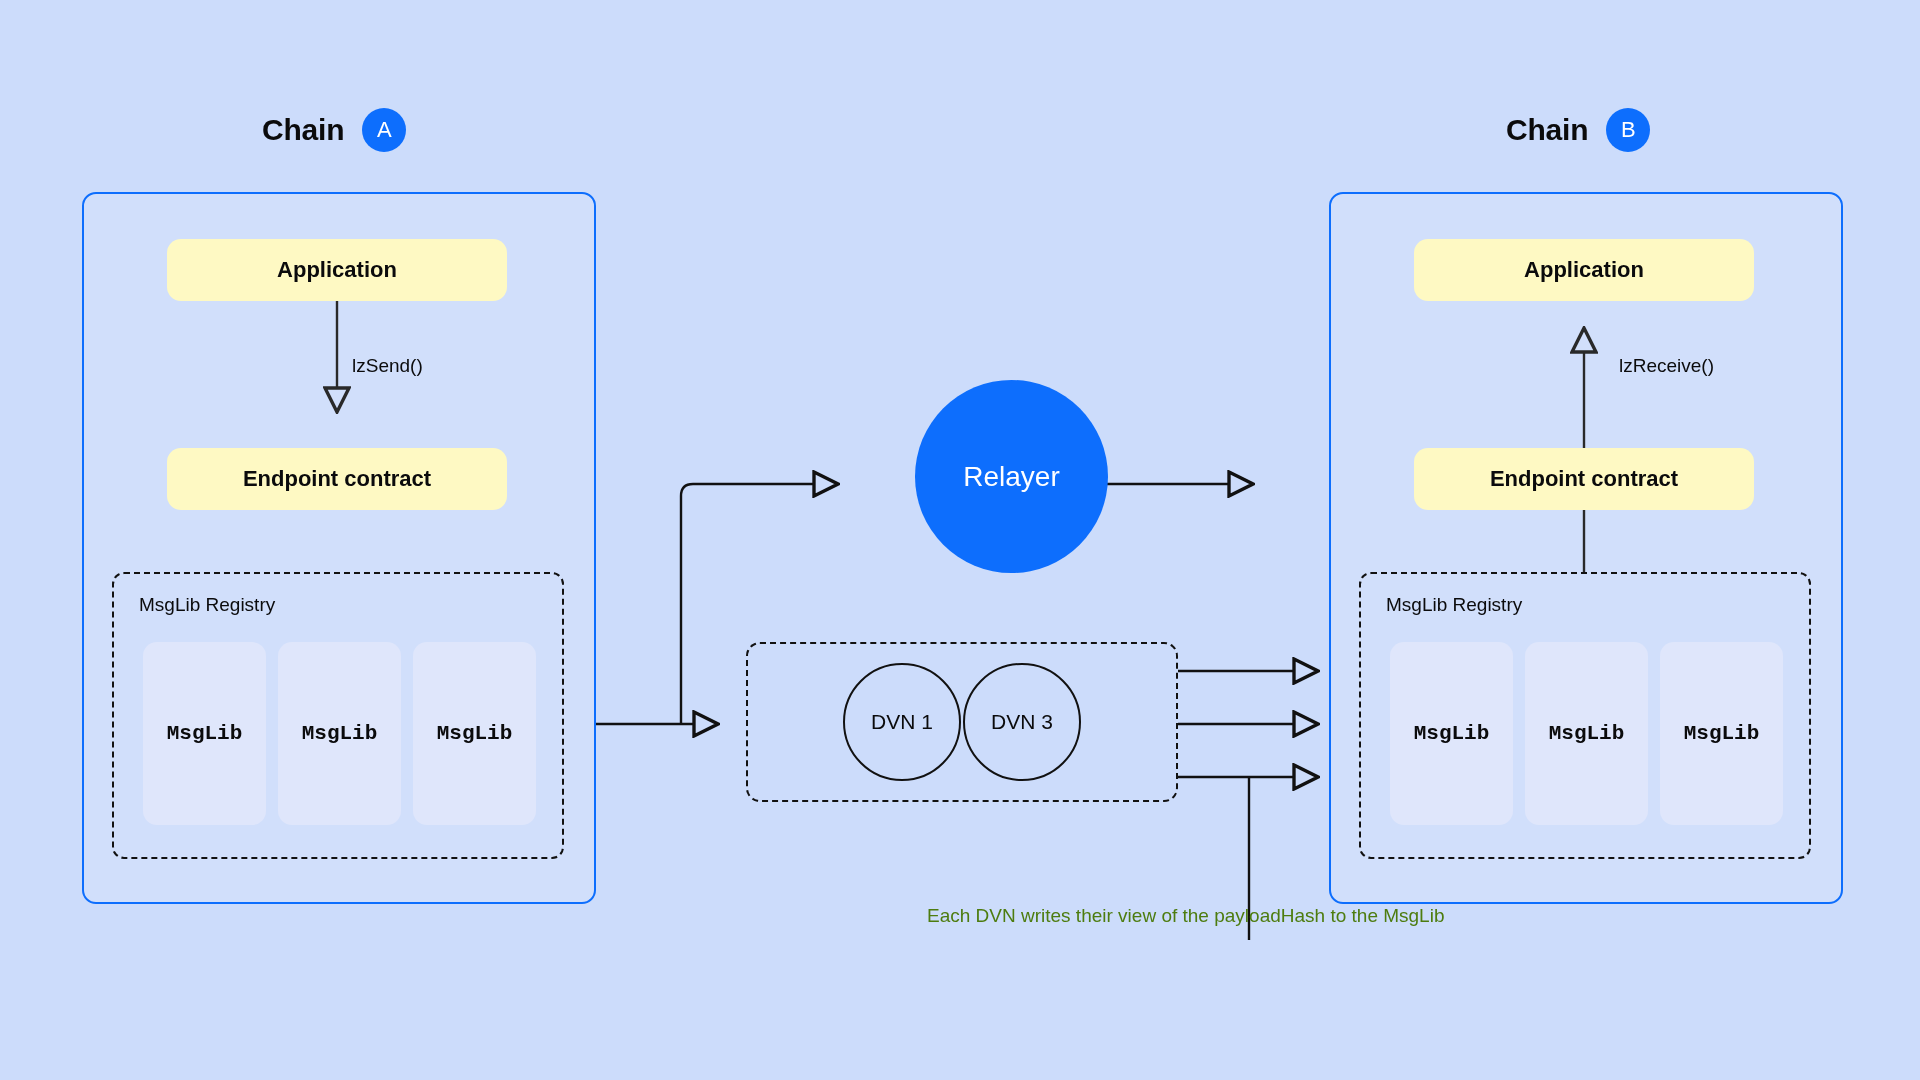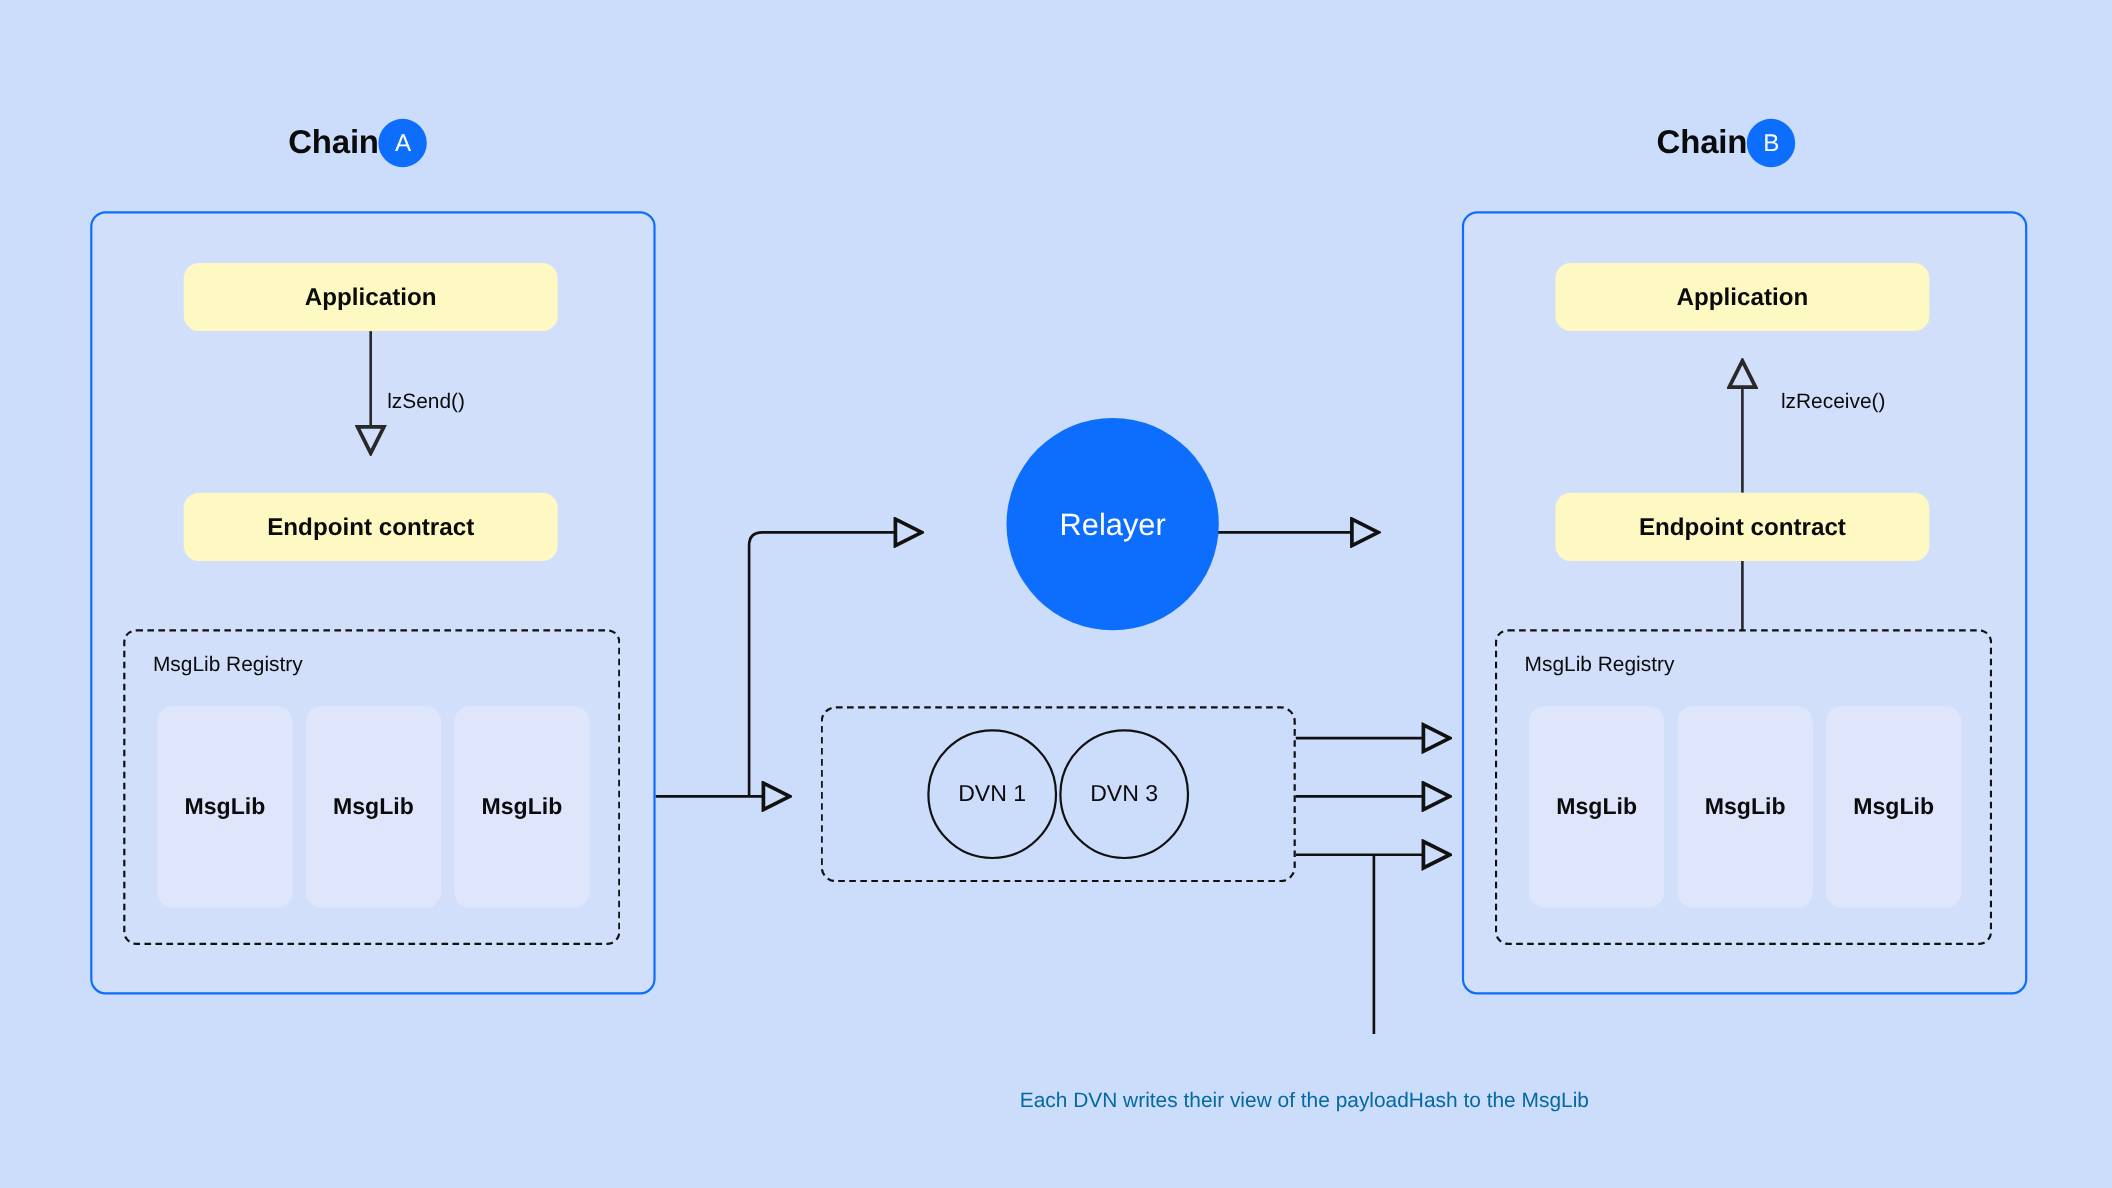--- a/index.html
+++ b/index.html
@@ -21,20 +21,21 @@
     width: 1920px;
     height: 1080px;
     pointer-events: none;
   }
 
   
   .chain-header {
     position: absolute;
     display: flex;
     align-items: center;
+    gap: 18px;
   }
   .chain-header .chain-label {
     font-size: 30px;
     font-weight: bold;
     color: #0b0b0c;
     letter-spacing: -0.2px;
   }
   .chain-badge {
     width: 44px;
     height: 44px;
@@ -114,20 +115,21 @@
     height: 183px;
     background: #dfe6fb;
     border-radius: 14px;
     display: flex;
     align-items: center;
     justify-content: center;
     font-size: 21px;
     font-weight: bold;
     color: #0b0b0c;
     box-sizing: border-box;
+    font-family: Liberation Mono, monospace;
   }
 
   
   #relayer {
     position: absolute;
     left: 915px;
     top: 380px;
     width: 193px;
     height: 193px;
     border-radius: 50%;
@@ -175,23 +177,23 @@
     font-size: 19px;
     color: #0b0b0c;
     white-space: nowrap;
   }
   #label-lzsend    { left: 352px;  top: 355px; }
   #label-lzreceive { left: 1599px; top: 355px; margin-left: 20px; }
 
   #caption {
     position: absolute;
     left: 927px;
-    top: 990px;
+    top: 905px;
     font-size: 19px;
-    color: #0369a1;
+    color: #4d7c0f;
     white-space: nowrap;
   }
 </style>
 </head>
 <body>
 
 <div id="stage">
 
   <svg id="wire" viewBox="0 0 1920 1080" width="1920" height="1080">
     <defs>

